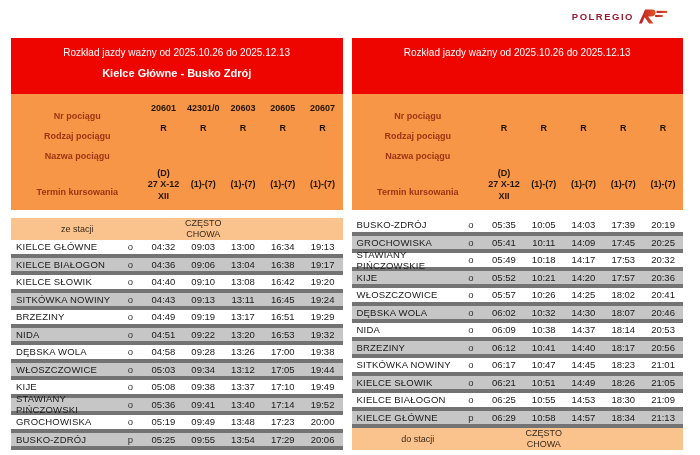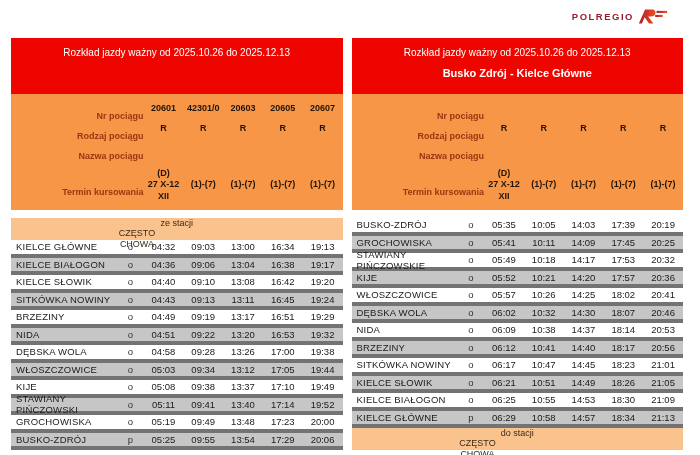--- a/index.html
+++ b/index.html
@@ -35,35 +35,35 @@
   .validity { font-size:10px; }
   .route { font-size:11px; font-weight:bold; margin-top:9px; }
 
   
   .orange-head {
     background:#f79646; height:116px; padding-top:5px;
   }
   .hrow { display:flex; align-items:center; height:20px; }
   .hrow.termin { height:52px; }
   .hlabel {
-    width:40%; text-align:right;
+    width:40%; text-align:center;
     color:#9c3512; font-weight:bold; font-size:9px;margin-top:13px;
   }
   .hcells { width:60%; display:flex;align-items:center; }
   .hv {
     flex:1 1 0; text-align:center;
     color:#221408; font-weight:bold; font-size:9px;
     white-space:pre-line; line-height:1.25;
   }
 
   
   .dtable { margin-top:8px; font-size:9.5px; color:#1a1a1a; }
   .row { display:flex; align-items:center; }
   .band {
-    background:#fac28c; height:22px; color:#3b2a1a; font-size:9px;flex-direction:column;
+    background:#fac28c; height:22px; color:#3b2a1a; font-size:9px;
   }
   .band .blabel { width:40%; text-align:center; }
   .band .bcells { width:60%; display:flex; }
   .band .bv {
     flex:1 1 0; text-align:center; white-space:pre-line; line-height:1.2;
   }
   .rows > div.row {
     height:17.5px; border-bottom:4px solid #737373;
   }
   .rows > div.row:nth-of-type(even) { background:#c6c6c6; }
@@ -87,20 +87,21 @@
     <rect x="21" y="2.6" width="12" height="2.4" fill="url(#lg)"></rect>
     <rect x="19.5" y="7.2" width="8.5" height="2.4" fill="url(#lg)"></rect>
   </svg>
 </div>
 
 <div class="tables">
 
   <section class="tt">
     <header class="red-head">
       <div class="validity">Rozkład jazdy ważny od 2025.10.26 do 2025.12.13</div>
+      <div class="route">Kielce Główne - Busko Zdrój</div>
     </header>
 
     <div class="orange-head">
       <div class="hrow">
         <div class="hlabel">Nr pociągu</div>
         <div class="hcells">
 
         <div class="hv">20601</div>
             <div class="hv">42301/0</div>
             <div class="hv">20603</div>
@@ -245,21 +246,21 @@
             <div class="c t">05:08</div>
             <div class="c t">09:38</div>
             <div class="c t">13:37</div>
             <div class="c t">17:10</div>
             <div class="c t">19:49</div>
           </div>
 
           <div class="row">
             <div class="c st">STAWIANY PIŃCZOWSKI</div>
             <div class="c op">o</div>
-            <div class="c t">05:11</div>
+            <div class="c t">05:36</div>
             <div class="c t">09:41</div>
             <div class="c t">13:40</div>
             <div class="c t">17:14</div>
             <div class="c t">19:52</div>
           </div>
 
           <div class="row">
             <div class="c st">GROCHOWISKA</div>
             <div class="c op">o</div>
             <div class="c t">05:19</div>
@@ -278,21 +279,20 @@
             <div class="c t">17:29</div>
             <div class="c t">20:06</div>
           </div>
         </div>
     </div>
   </section>
 
   <section class="tt">
     <header class="red-head">
       <div class="validity">Rozkład jazdy ważny od 2025.10.26 do 2025.12.13</div>
-      <div class="route">Busko Zdrój - Kielce Główne</div>
     </header>
 
     <div class="orange-head">
       <div class="hrow">
         <div class="hlabel">Nr pociągu</div>
       </div>
       <div class="hrow">
         <div class="hlabel">Rodzaj pociągu</div>
         <div class="hcells">
 

